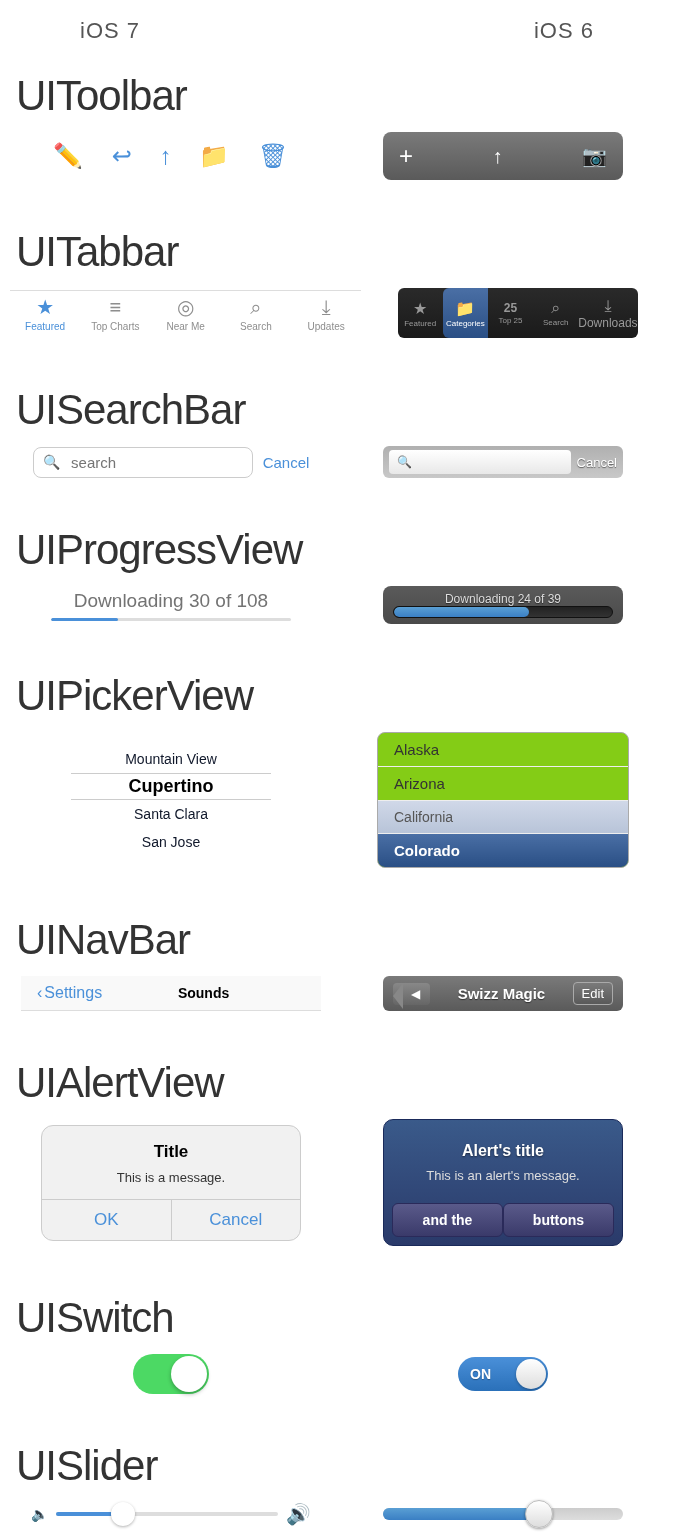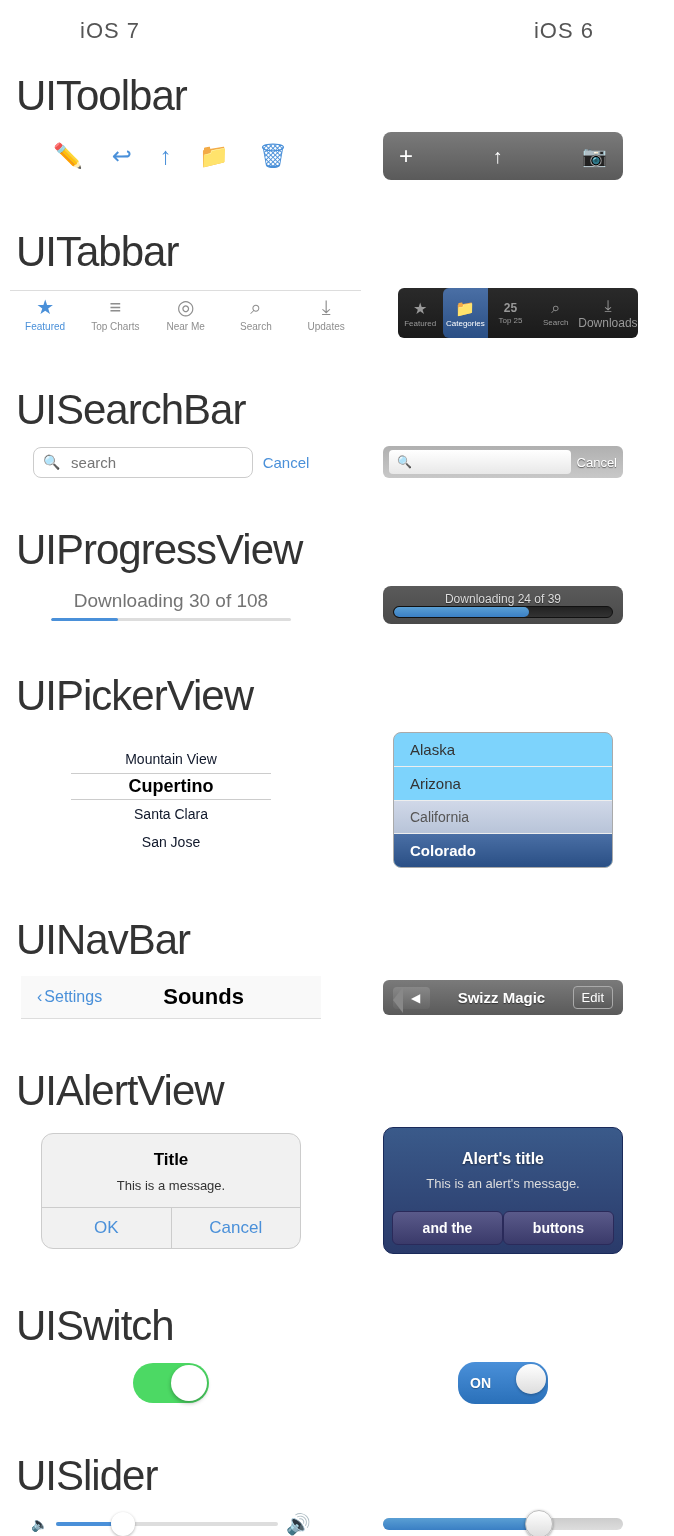--- a/index.html
+++ b/index.html
@@ -241,25 +241,25 @@
     .picker-ios7 .picker-selected {
       font-size: 18px;
       font-weight: 600;
       color: #000;
       border-top: 1px solid #ccc;
       border-bottom: 1px solid #ccc;
       padding: 2px 0;
     }
 
     .picker-ios6 {
-      width: 220px;
+      width: 252px;
       border: 1px solid #aaa;
       border-radius: 8px;
       overflow: hidden;
-      background: #7dd3fc;
+      background: #84cc16;
     }
     .picker-ios6 .p6-item {
       padding: 8px 16px;
       font-size: 15px;
       color: #333;
       border-bottom: 1px solid #eee;
     }
     .picker-ios6 .p6-item.p6-selected {
       background: linear-gradient(to bottom, #4a6fa5, #2a4f85);
       color: #fff;
@@ -281,21 +281,21 @@
       color: #4a90d9;
       font-size: 16px;
       cursor: pointer;
       display: flex;
       align-items: center;
       gap: 2px;
     }
     .navbar-ios7 .nav-title {
       flex: 1;
       text-align: center;
-      font-size: 22px;
+      font-size: 14px;
       font-weight: 600;
       color: #000;
     }
 
     .navbar-ios6 {
       background: linear-gradient(to bottom, #7a7a7a, #5a5a5a);
       border-radius: 6px;
       display: flex;
       align-items: center;
       padding: 6px 10px;
@@ -413,21 +413,21 @@
       position: absolute;
       top: 2px;
       left: 38px;
       box-shadow: 0 2px 4px rgba(0,0,0,0.3);
     }
 
     .switch-ios6 {
       display: flex;
       align-items: center;
       width: 90px;
-      height: 42px;
+      height: 34px;
       border-radius: 17px;
       background: linear-gradient(to bottom, #4a90d9, #2a70b9);
       position: relative;
       cursor: pointer;
       overflow: hidden;
     }
     .switch-ios6 .sw6-label {
       color: #fff;
       font-size: 14px;
       font-weight: bold;

